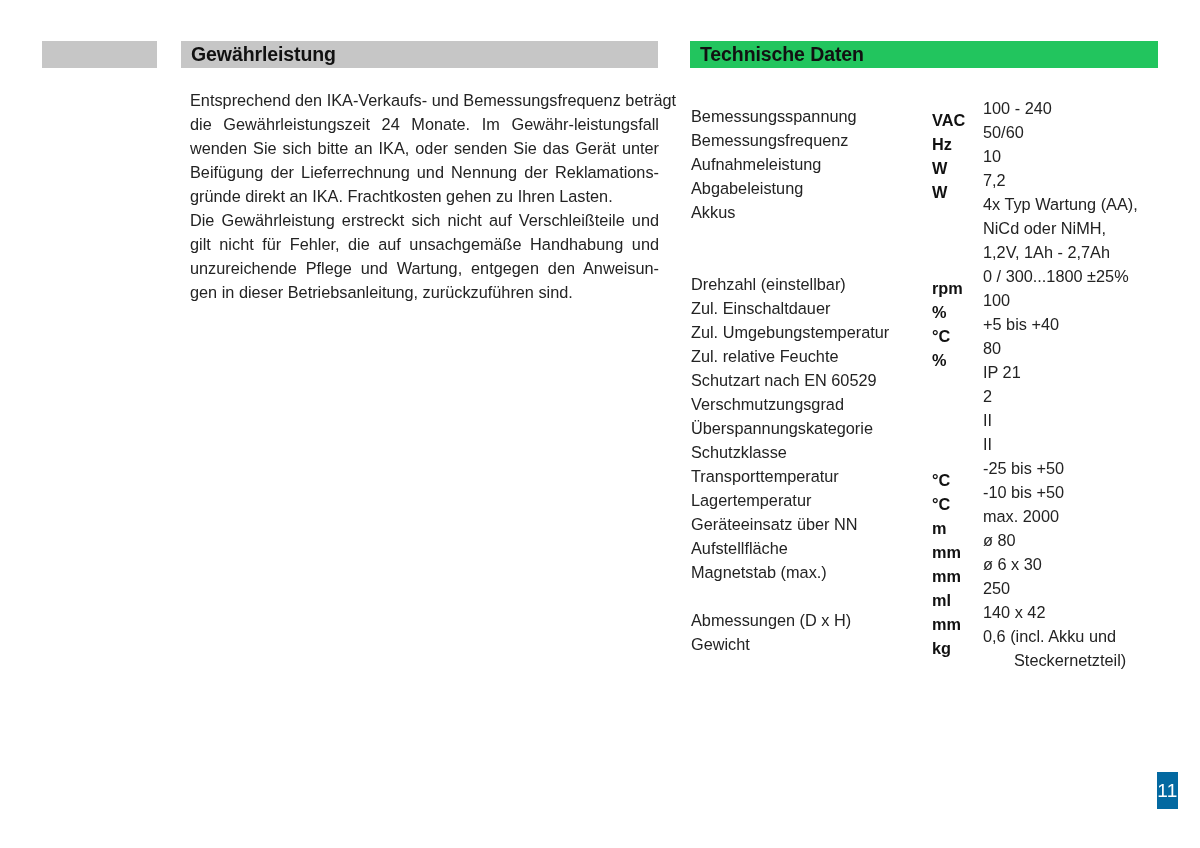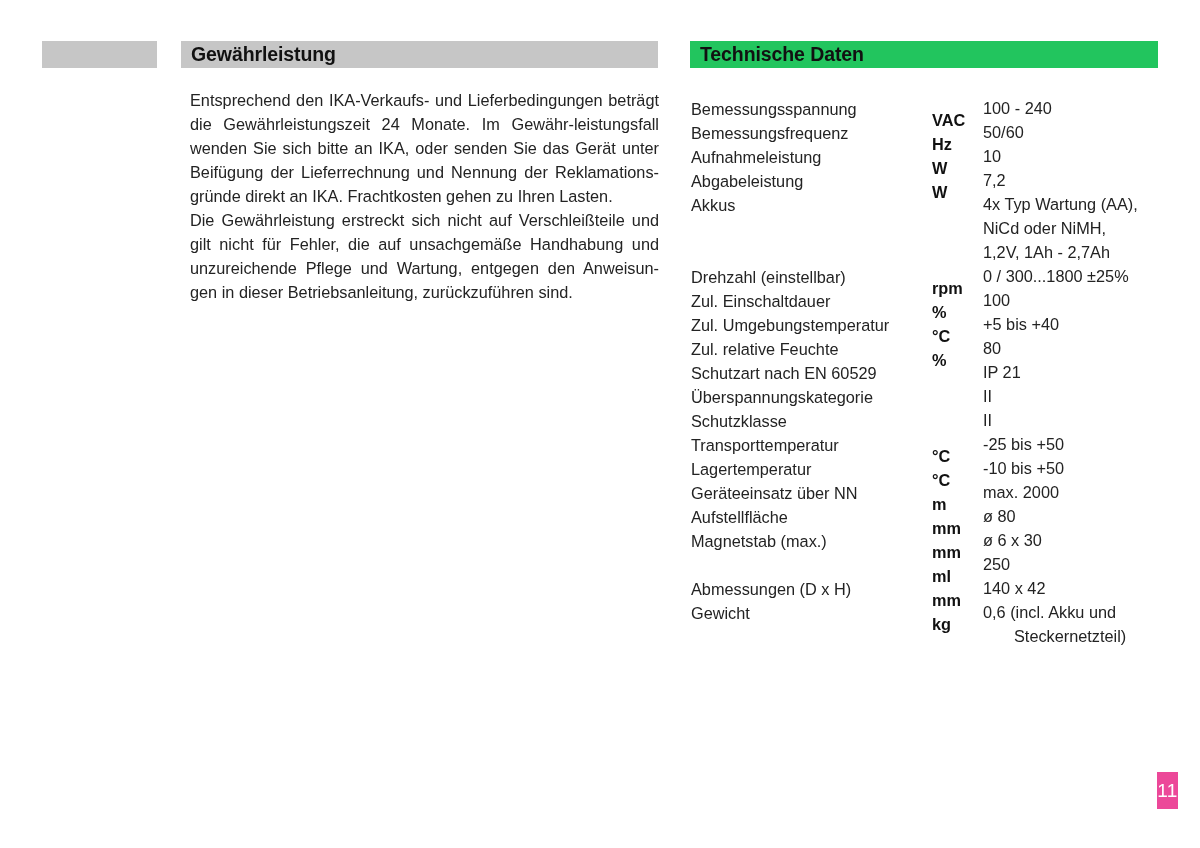--- a/index.html
+++ b/index.html
@@ -90,21 +90,21 @@
   .spec-row {
     position: relative;
     height: 24px;
     line-height: 24px;
     font-size: 16.3px;
     white-space: nowrap;
   }
   .spec-label {
     position: absolute;
     left: 0;
-    top: 9px;
+    top: 16px;
     color: #232323;
   }
   .spec-unit {
     position: absolute;
     left: 241px;
     top: 0;
     font-weight: bold;
     color: #111111;
     margin-top: 20px;
   }
@@ -124,21 +124,21 @@
     bottom: -0.22em;
   }
 
   
   .page-badge {
     position: absolute;
     left: 1157px;
     top: 772px;
     width: 21px;
     height: 37px;
-    background: #ec4899;
+    background: #0369a1;
     color: #ffffff;
     font-size: 19px;
     font-weight: normal;
     display: flex;
     align-items: center;
     justify-content: center;
     letter-spacing: 0.5px;
   }
 </style>
 </head>
@@ -152,21 +152,21 @@
     <span class="band-title">Gewährleistung</span>
   </div>
 
   <div class="header-band band-right">
     <span class="band-title">Technische Daten</span>
   </div>
 
   <div class="col-left">
     <div id="paragraphs">
         <p class="para">
-          <span class="para-line just">Entsprechend den IKA-Verkaufs- und Lieferbedingungen beträgt</span>
+          <span class="para-line just">Entsprechend den IKA-Verkaufs- und Bemessungsfrequenz beträgt</span>
           <span class="para-line just">die Gewährleistungszeit 24 Monate. Im Gewähr-leistungsfall</span>
           <span class="para-line just">wenden Sie sich bitte an IKA, oder senden Sie das Gerät unter</span>
           <span class="para-line just">Beifügung der Lieferrechnung und Nennung der Reklamations-</span>
           <span class="para-line">gründe direkt an IKA. Frachtkosten gehen zu Ihren Lasten.</span>
         </p>
         <p class="para">
           <span class="para-line just">Die Gewährleistung erstreckt sich nicht auf Verschleißteile und</span>
           <span class="para-line just">gilt nicht für Fehler, die auf unsachgemäße Handhabung und</span>
           <span class="para-line just">unzureichende Pflege und Wartung, entgegen den Anweisun-</span>
           <span class="para-line">gen in dieser Betriebsanleitung, zurückzuführen sind.</span>
@@ -230,20 +230,25 @@
           <span class="spec-label">Zul. relative Feuchte</span>
           <span class="spec-unit">%</span>
           <span class="spec-value">80</span>
         </div>
         <div class="spec-row">
           <span class="spec-label">Schutzart nach EN 60529</span>
           <span class="spec-unit"></span>
           <span class="spec-value">IP 21</span>
         </div>
         <div class="spec-row">
+          <span class="spec-label">Verschmutzungsgrad</span>
+          <span class="spec-unit"></span>
+          <span class="spec-value">2</span>
+        </div>
+        <div class="spec-row">
           <span class="spec-label">Überspannungskategorie</span>
           <span class="spec-unit"></span>
           <span class="spec-value">II</span>
         </div>
         <div class="spec-row">
           <span class="spec-label">Schutzklasse</span>
           <span class="spec-unit"></span>
           <span class="spec-value">II</span>
         </div>
         <div class="spec-row">

